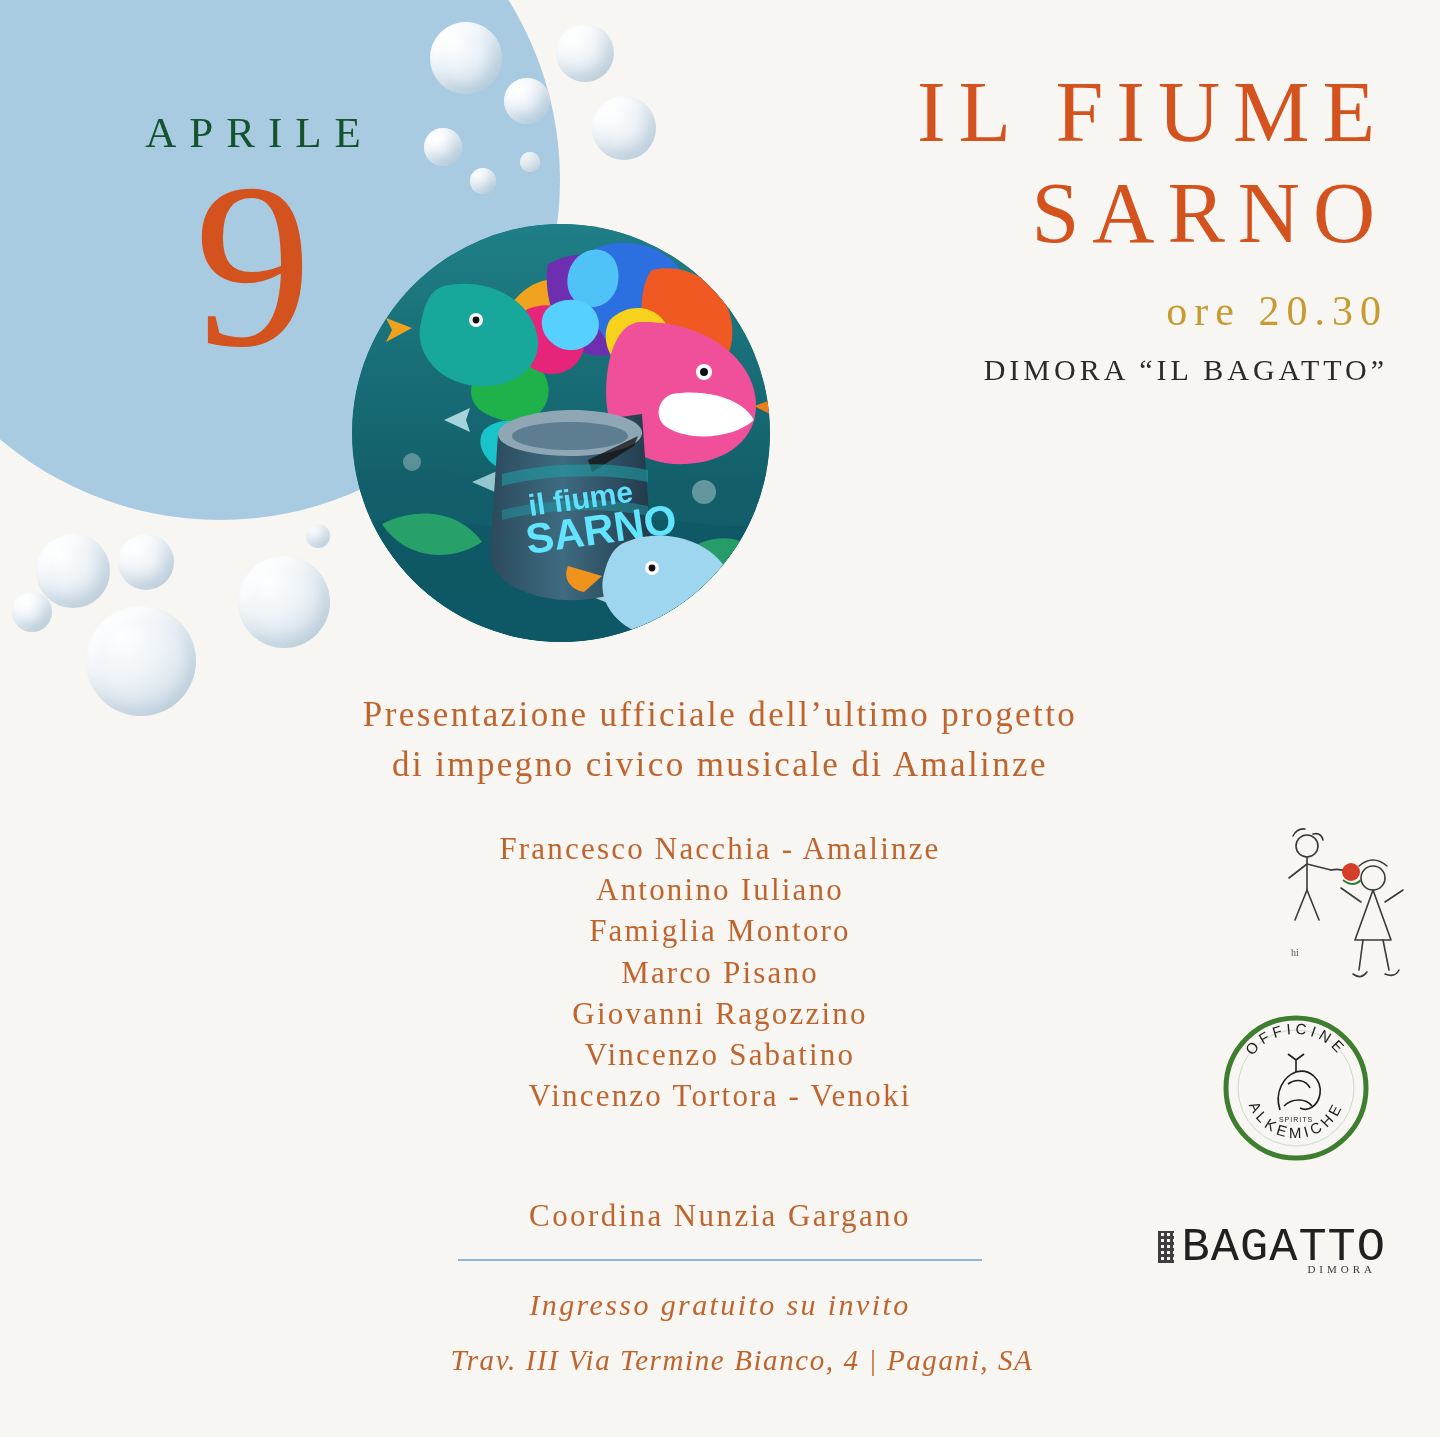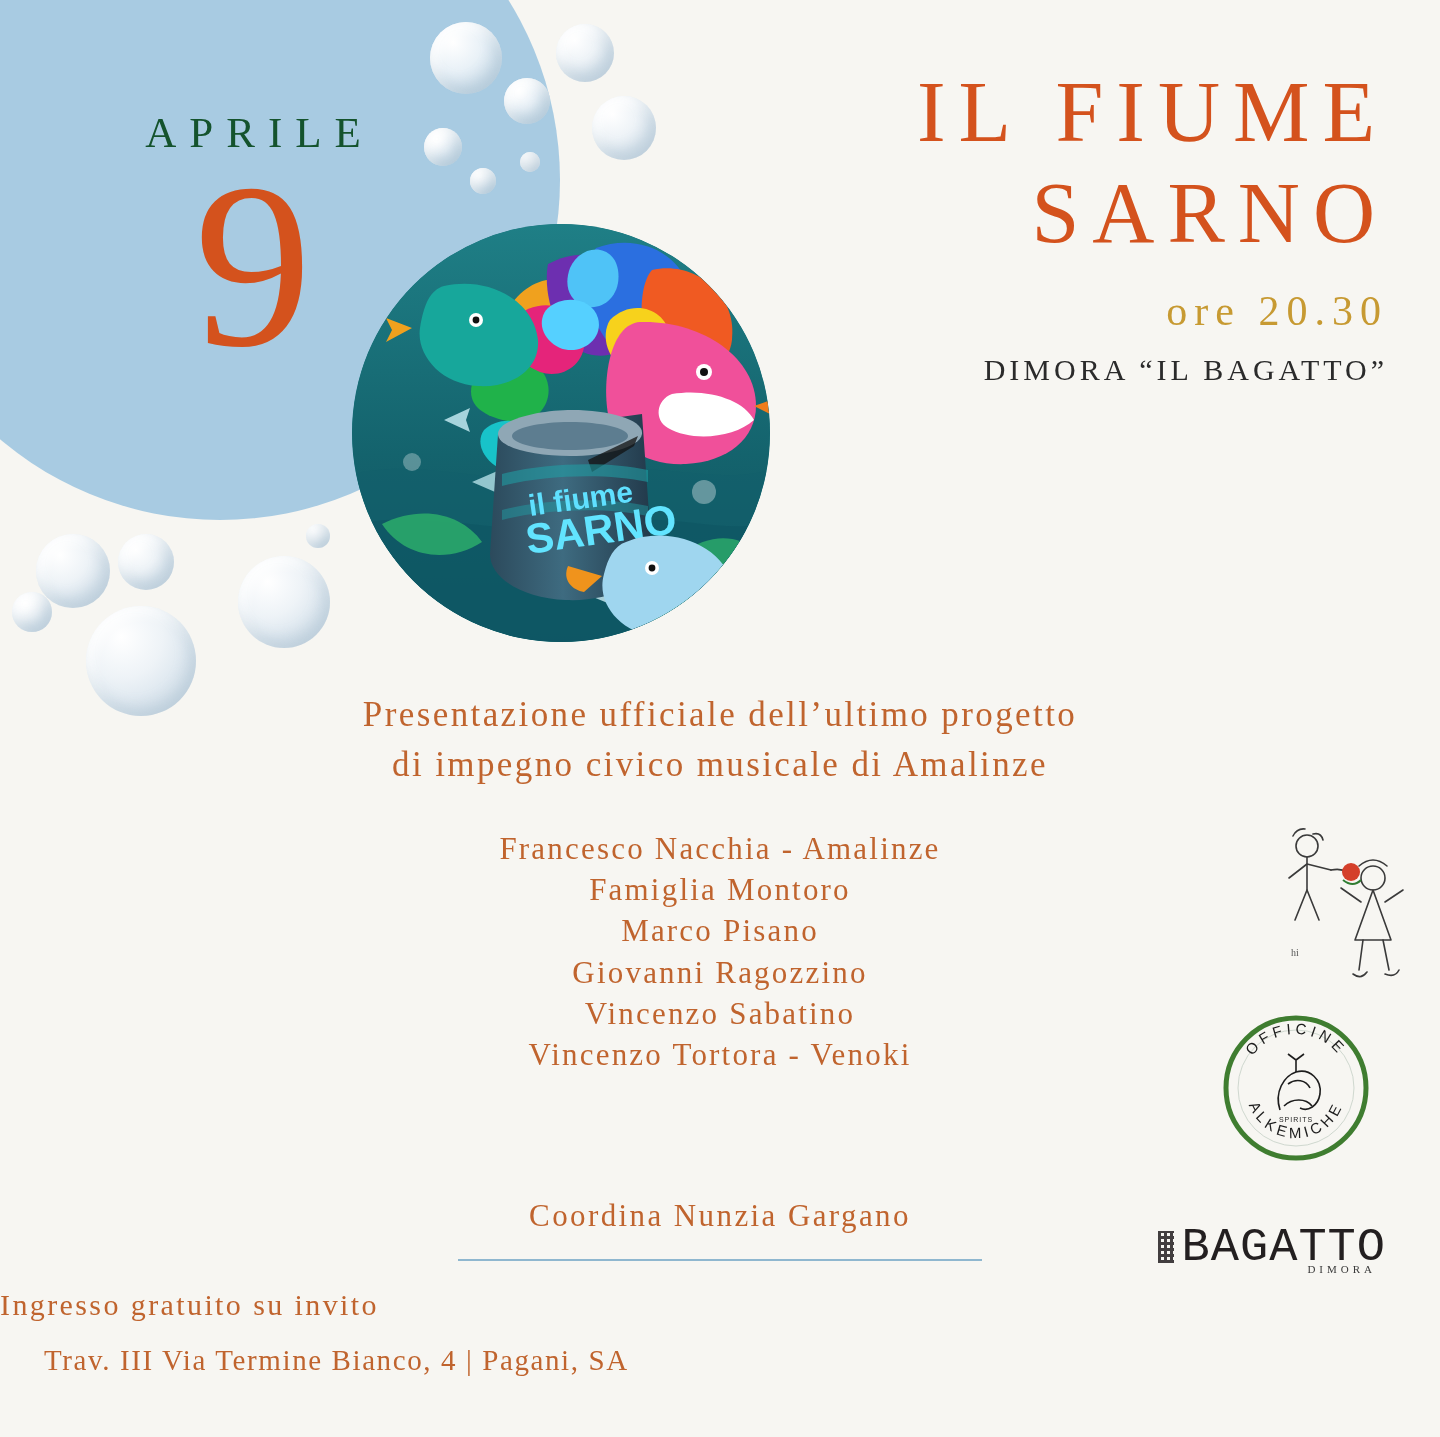--- a/index.html
+++ b/index.html
@@ -147,21 +147,23 @@
     width: 524px;
     height: 2px;
     background: #8fb7cf;
   }
 
   .footer {
     position: absolute;
     left: 0;
     top: 1288px;
     width: 1440px;
+    text-align: center;
     color: #c0642e;
+    font-style: italic;
   }
   .footer .f1 {
     font-size: 30px;
     letter-spacing: 2.4px;
   }
   .footer .f2 {
     margin-top: 22px;
     font-size: 29px;
     letter-spacing: 1.6px;
     margin-left: 44px;
@@ -324,20 +326,21 @@
   <div class="venue">DIMORA “IL BAGATTO”</div>
 </div>
 
 <div class="subtitle">
   <div>Presentazione ufficiale dell’ultimo progetto</div>
   <div>di impegno civico musicale di Amalinze</div>
 </div>
 
 <div class="cast">
   <div class="name">Francesco Nacchia - Amalinze</div>
+  <div class="name">Antonino Iuliano</div>
   <div class="name">Famiglia Montoro</div>
   <div class="name">Marco Pisano</div>
   <div class="name">Giovanni Ragozzino</div>
   <div class="name">Vincenzo Sabatino</div>
   <div class="name">Vincenzo Tortora - Venoki</div>
 </div>
 
 <div class="coordina">Coordina Nunzia Gargano</div>
 <div class="rule"></div>
 

